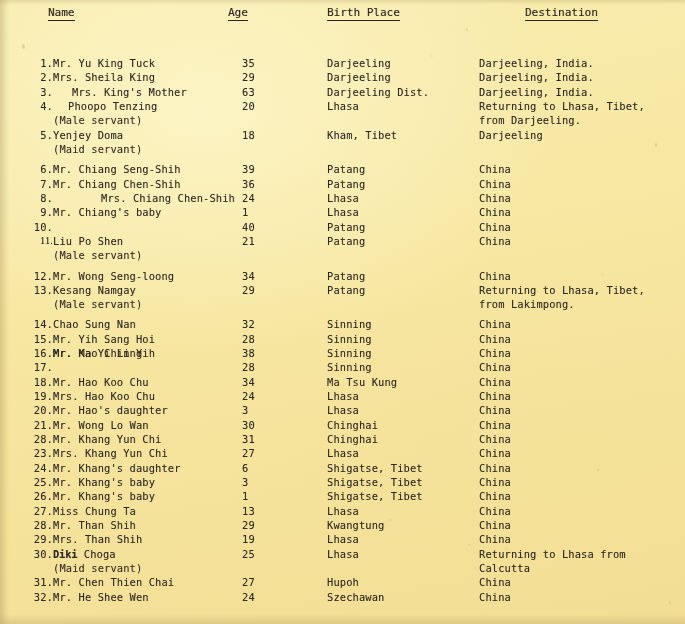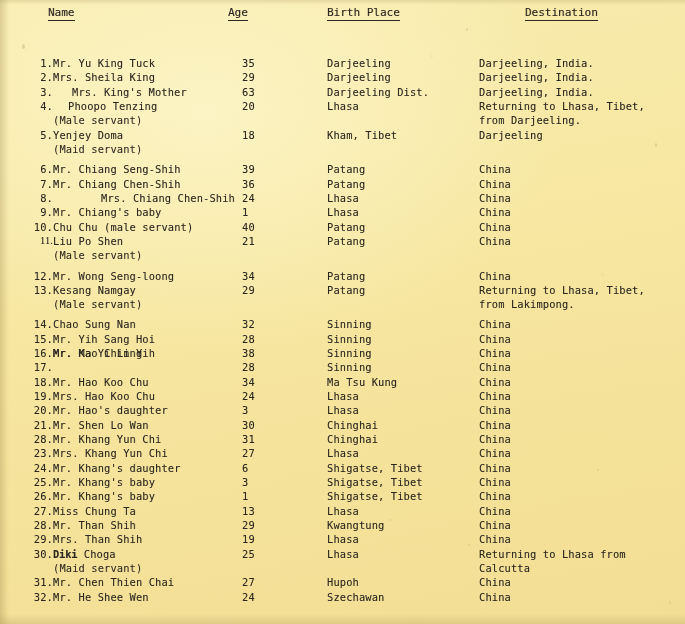--- a/index.html
+++ b/index.html
@@ -166,21 +166,20 @@
       <div class="cell c-name" style="top: 190.89px; padding-left: 48px;">Mrs. Chiang Chen-Shih</div>
       <div class="cell c-age" style="top: 190.89px;">24</div>
       <div class="cell c-bp" style="top: 190.89px;">Lhasa</div>
       <div class="cell c-dest" style="top: 190.89px;">China</div>
       <div class="cell c-num" style="top: 205.21px;">9.</div>
       <div class="cell c-name" style="top: 205.21px;">Mr. Chiang's baby</div>
       <div class="cell c-age" style="top: 205.21px;">1</div>
       <div class="cell c-bp" style="top: 205.21px;">Lhasa</div>
       <div class="cell c-dest" style="top: 205.21px;">China</div>
       <div class="cell c-num" style="top: 219.53px;">10.</div>
-      <div class="cell c-name" style="top: 219.53px;">Chu Chu (male servant)</div>
       <div class="cell c-age" style="top: 219.53px;">40</div>
       <div class="cell c-bp" style="top: 219.53px;">Patang</div>
       <div class="cell c-dest" style="top: 219.53px;">China</div>
       <div class="cell c-num" style="top: 233.85px; font-family: Liberation Serif, serif;">11.</div>
       <div class="cell c-name" style="top: 233.85px;">Liu Po Shen</div>
       <div class="cell c-age" style="top: 233.85px;">21</div>
       <div class="cell c-bp" style="top: 233.85px;">Patang</div>
       <div class="cell c-dest" style="top: 233.85px;">China</div>
       <div class="cell c-name sub" style="top: 248.17px;">(Male servant)</div>
       <div class="cell c-num" style="top: 268.51px;">12.</div>
@@ -224,21 +223,21 @@
       <div class="cell c-name" style="top: 389.08px;">Mrs. Hao Koo Chu</div>
       <div class="cell c-age" style="top: 389.08px;">24</div>
       <div class="cell c-bp" style="top: 389.08px;">Lhasa</div>
       <div class="cell c-dest" style="top: 389.08px;">China</div>
       <div class="cell c-num" style="top: 403.4px;">20.</div>
       <div class="cell c-name" style="top: 403.4px;">Mr. Hao's daughter</div>
       <div class="cell c-age" style="top: 403.4px;">3</div>
       <div class="cell c-bp" style="top: 403.4px;">Lhasa</div>
       <div class="cell c-dest" style="top: 403.4px;">China</div>
       <div class="cell c-num" style="top: 417.72px;">21.</div>
-      <div class="cell c-name" style="top: 417.72px;">Mr. Shen Lo Wan</div>
+      <div class="cell c-name" style="top: 417.72px;">Mr. Wong Lo Wan</div>
       <div class="cell c-age" style="top: 417.72px;">30</div>
       <div class="cell c-bp" style="top: 417.72px;">Chinghai</div>
       <div class="cell c-dest" style="top: 417.72px;">China</div>
       <div class="cell c-num" style="top: 432.04px;">28.</div>
       <div class="cell c-name" style="top: 432.04px;">Mr. Khang Yun Chi</div>
       <div class="cell c-age" style="top: 432.04px;">31</div>
       <div class="cell c-bp" style="top: 432.04px;">Chinghai</div>
       <div class="cell c-dest" style="top: 432.04px;">China</div>
       <div class="cell c-num" style="top: 446.36px;">23.</div>
       <div class="cell c-name" style="top: 446.36px;">Mrs. Khang Yun Chi</div>

